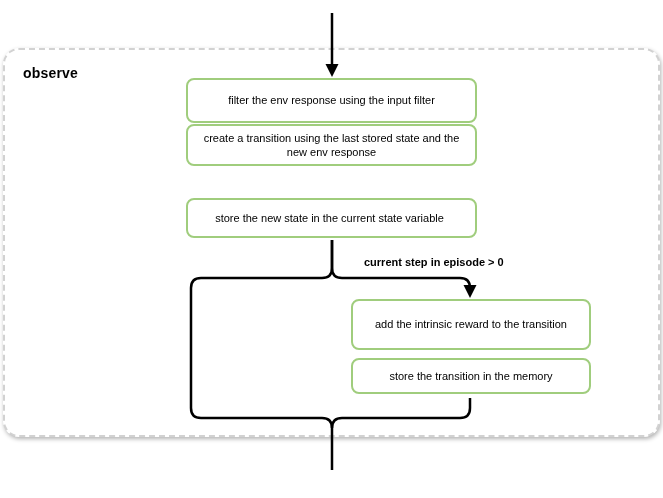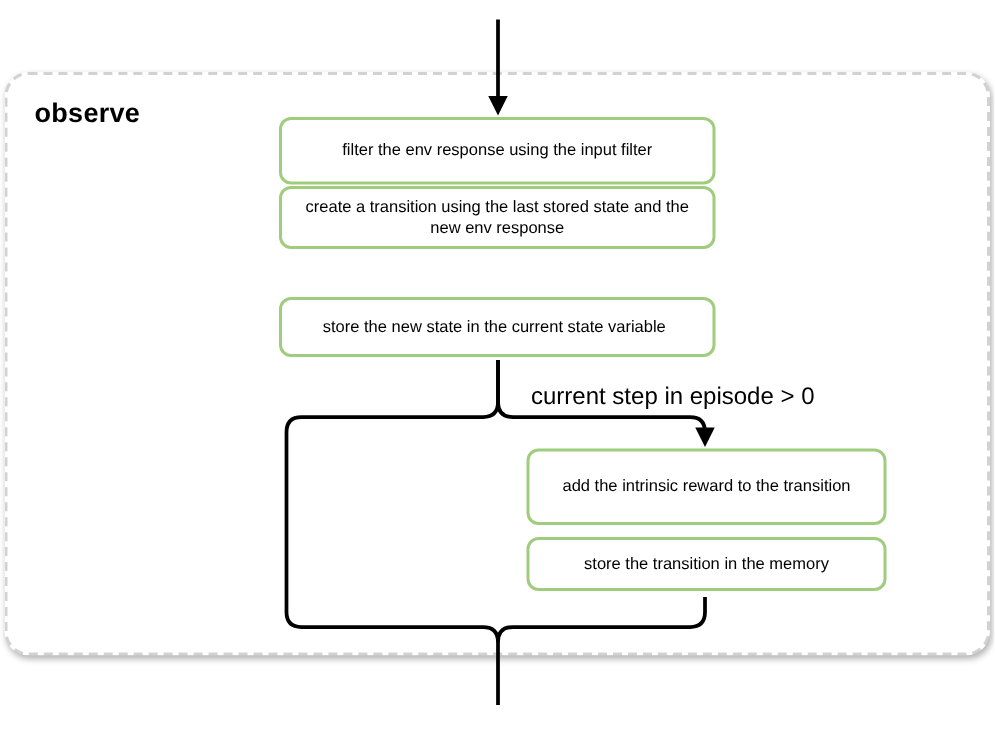--- a/index.html
+++ b/index.html
@@ -23,25 +23,25 @@
     background:#ffffff;border:2.5px solid #a0cd7d;border-radius:8px;
     font-size:11px;line-height:1.3;padding:2px 14px;
   }
   #node-0{left:186px;top:78px;width:291px;height:45px;}
   #node-1{left:186px;top:124px;width:291px;height:42px;}
   #node-2{left:186px;top:198px;width:291px;height:40px;padding-left:10px;}
   #node-3{left:351px;top:299px;width:240px;height:51px;text-align:right;}
   #node-4{left:351px;top:358px;width:240px;height:36px;}
   .title{
     position:absolute;left:23px;top:65px;z-index:3;
-    font-size:18px;font-weight:bold;letter-spacing:0.2px;
+    font-size:14px;font-weight:bold;letter-spacing:0.2px;
   }
   .cond{
-    position:absolute;left:354px;top:256px;z-index:3;
-    font-size:16px;font-weight:normal;white-space:nowrap;
+    position:absolute;left:364px;top:256px;z-index:3;
+    font-size:11px;font-weight:bold;white-space:nowrap;
   }
 </style>
 </head>
 <body>
 
 <div id="page">
 
   <div class="container"></div>
 
   <svg class="edges" width="663" height="498" viewBox="0 0 663 498">

